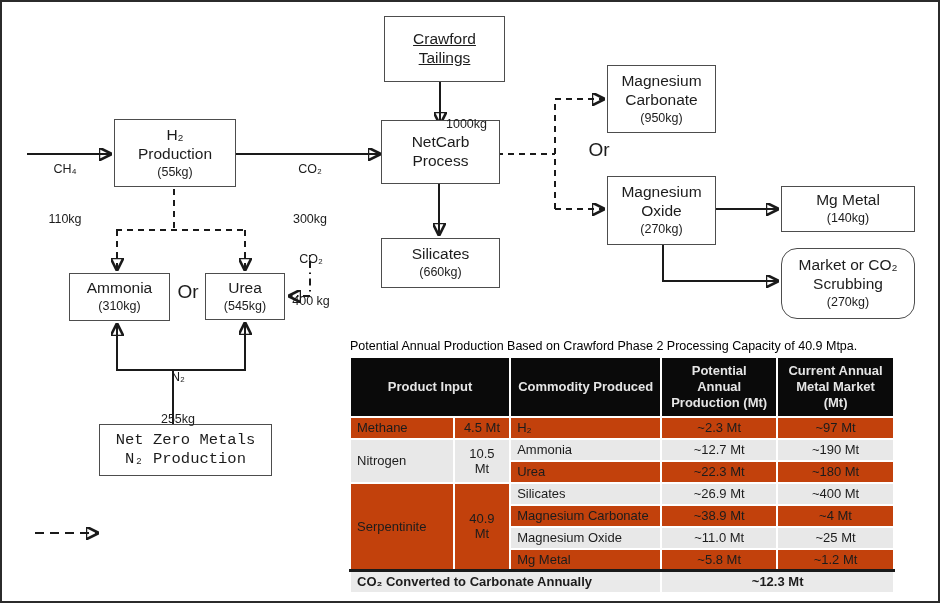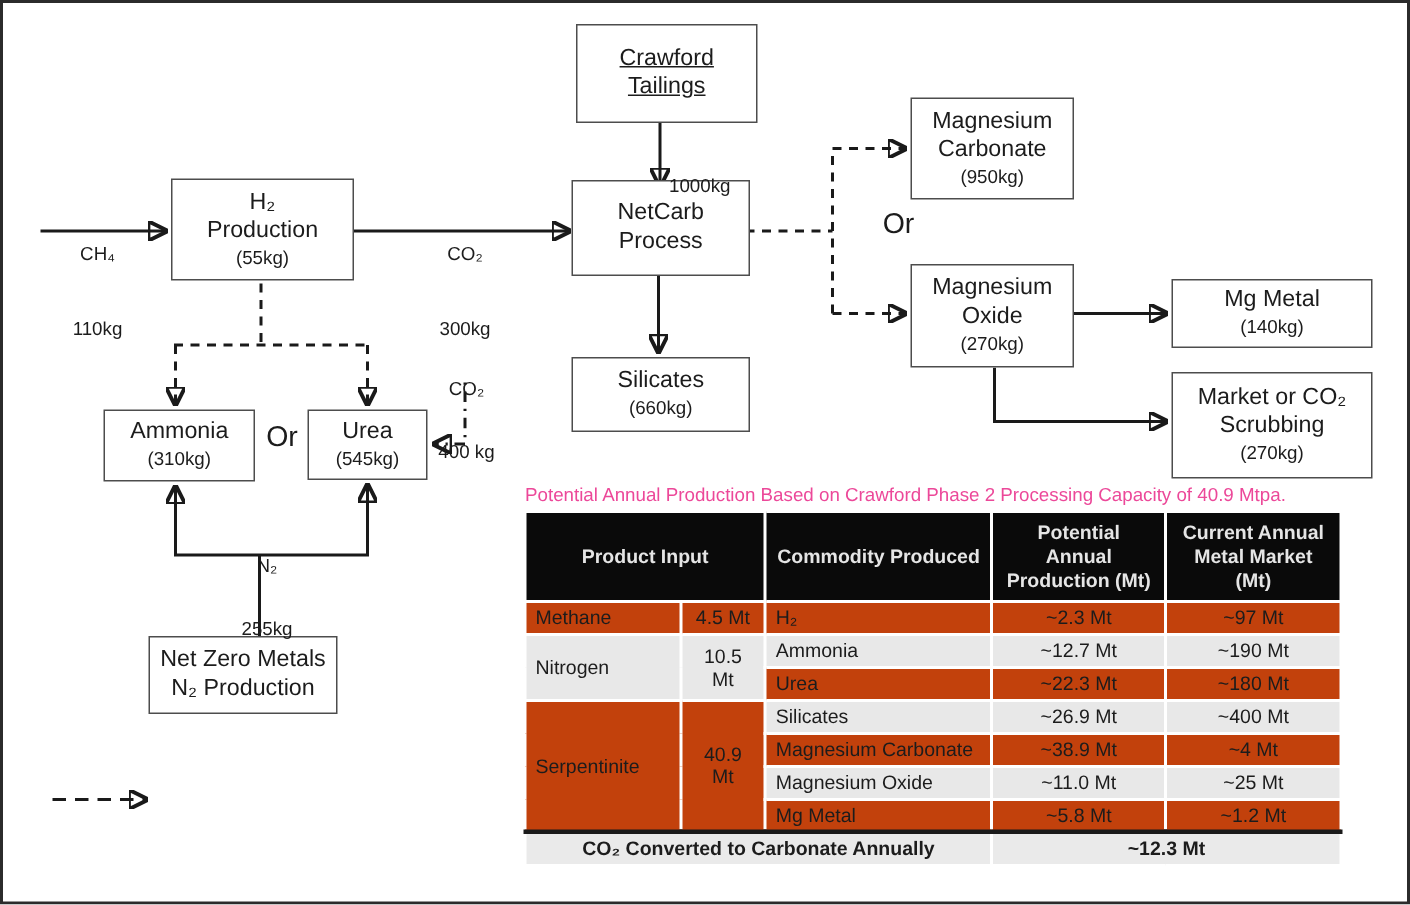--- a/index.html
+++ b/index.html
@@ -22,36 +22,36 @@
   .flowbox .t{font-size:15.5px; white-space:pre-line;}
   .flowbox .s{font-size:12.5px; margin-top:1px;}
 
   .flabel{position:absolute; font-size:12.5px; line-height:14px; text-align:center; transform:translateX(-50%); white-space:pre;}
   .flabel.straddle .amt{margin-top:8px;}
   .flabel.leftalign{transform:none; text-align:left;}
   .or{position:absolute; font-size:19px; transform:translateX(-50%);}
   .legend-text{position:absolute; font-size:13px; line-height:1.28; white-space:pre-line;}
 
   .tablewrap{position:absolute; left:347px; top:321px; width:546px;}
-  .tabletitle{font-size:12.5px; margin:0 0 3px 1px; white-space:nowrap; color:#ec4899;}
+  .tabletitle{font-size:12.5px; margin:16px 0 3px 1px; white-space:nowrap; color:#000000;}
   table.datatable{border-collapse:collapse; width:546px; table-layout:fixed; font-size:13px;}
   table.datatable th, table.datatable td{border:2px solid #ffffff; padding:2px 6px; height:22px; box-sizing:border-box;}
   table.datatable th{
     background:#0a0a0a; color:#e5e5e5; font-weight:bold; text-align:center;
     white-space:pre-line; line-height:1.22; padding:5px 2px; vertical-align:middle;
   }
   td.gsep, th.gsep{border-left:6px solid #ffffff;}
   td.cdark{background:#c2410c;}
   td.clight{background:#e8e8e8;}
   td.cinput{text-align:left; vertical-align:middle;}
   td.camt{text-align:center;margin-left:12px;}
   td.cname{text-align:left;}
   td.cval{text-align:center;}
   tr.frow td{border-top:3px solid #1a1a1a; background:#eaeaea; font-weight:bold;}
-  tr.frow td.flabelcell{text-align:center;}
+  tr.frow td.flabelcell{text-align:left;}
   tr.frow td.fvalcell{text-align:center;}
 </style>
 </head>
 <body>
 
 <div class="canvas">
 
   <svg class="lines" viewBox="0 0 940 603">
     <defs>
       <marker id="ah" viewBox="0 0 10 10" refX="8.5" refY="5" markerWidth="6.5" markerHeight="6.5" orient="auto-start-reverse">
@@ -104,34 +104,34 @@
   </div>
   <div class="flowbox" style="left:605px; top:174px; width:109px; height:69px;">
     <div class="t">Magnesium
 Oxide</div>
     <div class="s">(270kg)</div>
   </div>
   <div class="flowbox" style="left:779px; top:184px; width:134px; height:46px;">
     <div class="t">Mg Metal</div>
     <div class="s">(140kg)</div>
   </div>
-  <div class="flowbox" style="left:779px; top:246px; width:134px; height:71px;">
+  <div class="flowbox" style="left:779px; top:246px; width:134px; height:71px;border-radius:16px;">
     <div class="t">Market or CO₂
 Scrubbing</div>
     <div class="s">(270kg)</div>
   </div>
   <div class="flowbox" style="left:67px; top:271px; width:101px; height:48px;">
     <div class="t">Ammonia</div>
     <div class="s">(310kg)</div>
   </div>
   <div class="flowbox" style="left:203px; top:271px; width:80px; height:47px;">
     <div class="t">Urea</div>
     <div class="s">(545kg)</div>
   </div>
-  <div class="flowbox" style="left:97px; top:422px; width:126px; height:52px;">
+  <div class="flowbox" style="left:97px; top:422px; width:173px; height:52px;font-family:Liberation Mono, monospace;">
     <div class="t">Net Zero Metals
 N₂ Production</div>
   </div>
 
   <div class="flabel straddle" style="left:63px; top:132px;">
     <div>CH₄</div>
     <div class="amt">110kg</div>
   </div>
   <div class="flabel straddle" style="left:308px; top:132px;">
     <div>CO₂</div>

